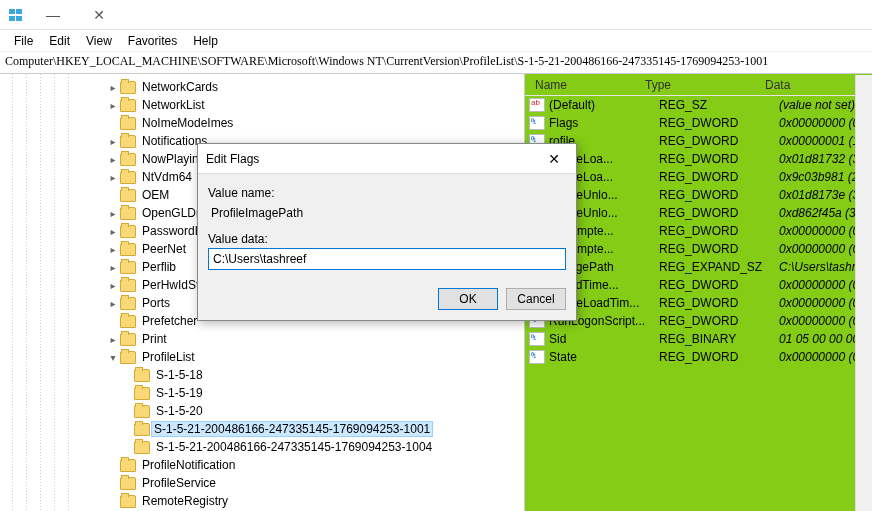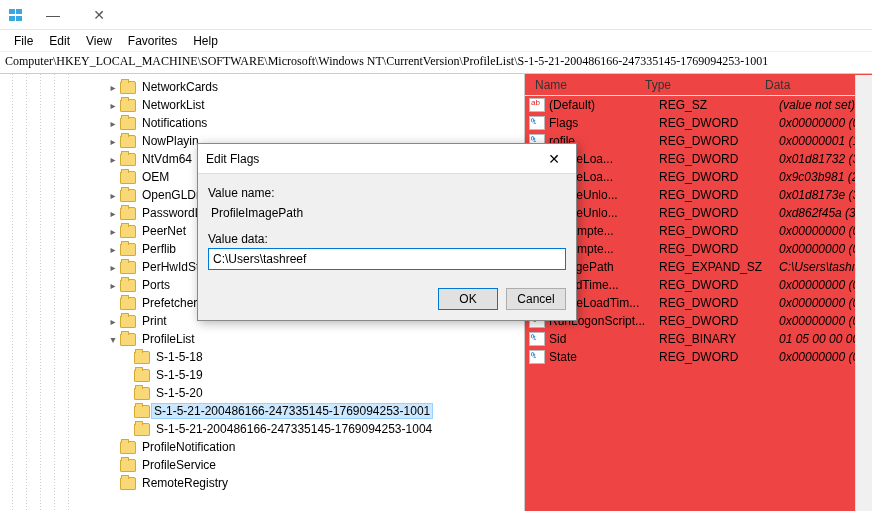--- a/index.html
+++ b/index.html
@@ -16,21 +16,21 @@
   .tree-inner { position:relative; padding-left:70px;}
   .tree .item { display:flex; align-items:center; height:18px; white-space:nowrap;}
   .tree .chev { width:14px; text-align:center; color:#666; font-size:10px;}
   .tree .chev.blank { color:transparent;}
   .tree .folder { width:16px; height:13px; background:#f9d877; border:1px solid #d6a931; border-radius:2px 2px 1px 1px; margin-right:4px; position:relative;}
   .tree .folder::before { content:''; position:absolute; top:-3px; left:0; width:6px; height:3px; background:#f9d877; border:1px solid #d6a931; border-bottom:none; border-radius:1px 1px 0 0;}
   .tree .item.sel .label { background:#cce8ff; border:1px solid #99d1ff; padding:0 2px 0 2px; margin-left: -3px;}
   .tree .label { padding:0 2px;}
   .tree .d0 { padding-left:36px;}
   .tree .d1 { padding-left:50px;}
-  .listview { flex:1; overflow:hidden; background:#ef4444;}
+  .listview { flex:1; overflow:hidden; background:#84cc16;}
   .listhead { display:flex; border-bottom:1px solid #e5e5e5; height:22px; align-items:center; padding-left:4px;}
   .listhead .col { padding:2px 6px; font-size:12px; color:#333;}
   .col-name { width:110px;}
   .col-type { width:120px;}
   .col-data { flex:1;}
   .rows .row { display:flex; align-items:center; height:18px; padding-left:4px;}
   .rows .icon { width:16px; height:14px; margin-right:4px; display:inline-block;}
   .rows .icon.str { background:linear-gradient(#fff,#fff); border:1px solid #bbb; position:relative;}
   .rows .icon.str::after { content:'ab'; font-size:8px; color:#d22; position:absolute; left:1px; top:-1px;}
   .rows .icon.bin { background:linear-gradient(#fff,#fff); border:1px solid #bbb; position:relative;}
@@ -95,20 +95,25 @@
           <span class="chev">▸</span>
           <span class="folder"></span>
           <span class="label">NetworkCards</span>
         </div>
         <div class="item d0">
           <span class="chev">▸</span>
           <span class="folder"></span>
           <span class="label">NetworkList</span>
         </div>
         <div class="item d0">
+          <span class="chev blank">·</span>
+          <span class="folder"></span>
+          <span class="label">NoImeModeImes</span>
+        </div>
+        <div class="item d0">
           <span class="chev">▸</span>
           <span class="folder"></span>
           <span class="label">Notifications</span>
         </div>
         <div class="item d0">
           <span class="chev">▸</span>
           <span class="folder"></span>
           <span class="label">NowPlayin</span>
         </div>
         <div class="item d0">

